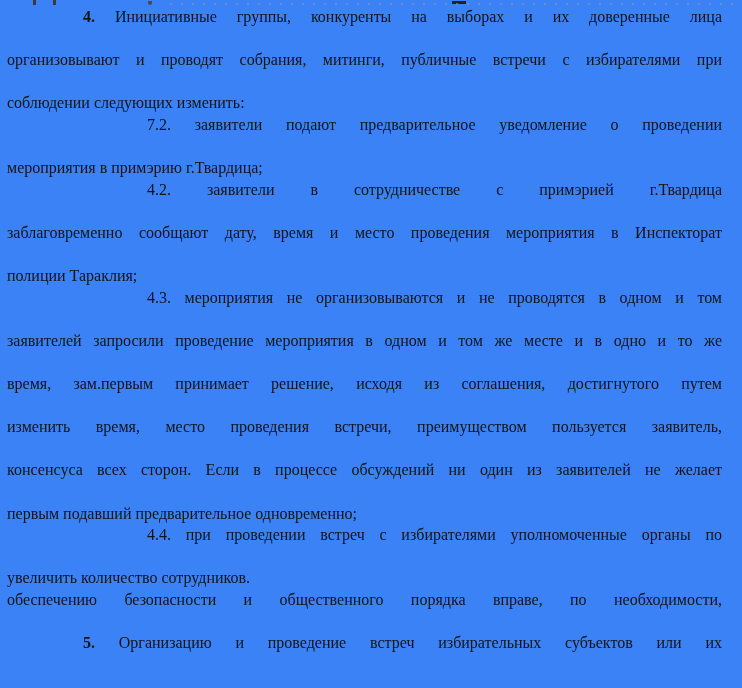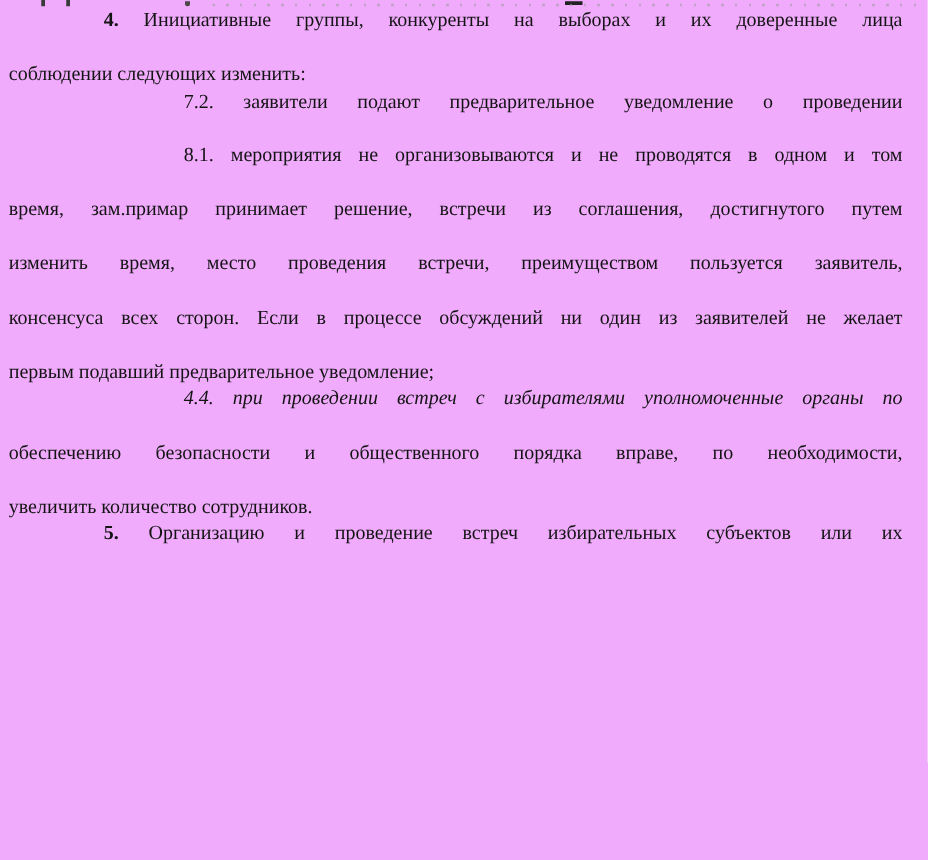--- a/index.html
+++ b/index.html
@@ -3,21 +3,21 @@
 <meta charset="utf-8">
 <style>
   html, body { margin: 0; padding: 0; }
   body { background: #ffffff; }
 
   .page {
     position: relative;
     width: 742px;
     height: 688px;
     margin: 0;
-    background: #f0abfc;
+    background: #3b82f6;
     overflow: hidden;
     box-sizing: border-box;
     padding: 6px 20px 0 7px;
     font-family: "Liberation Serif", "DejaVu Serif", serif;
     font-size: 16px;
     color: #141414;
   }
 
   
   .remnant {
@@ -68,35 +68,43 @@
     <span class="mk mk1"></span>
     <span class="mk mk2"></span>
     <span class="mk mk3"></span>
     <span class="mk mk4"></span>
     <span class="dots"></span>
   </div>
 
   <div class="doc">
       <div class="paragraph">
         <div class="line j" style="text-indent: 76px;"><b>4.</b> Инициативные группы, конкуренты на выборах и их доверенные лица</div>
+        <div class="line j">организовывают и проводят собрания, митинги, публичные встречи с избирателями при</div>
         <div class="line">соблюдении следующих изменить:</div>
       </div>
       <div class="paragraph">
         <div class="line j" style="text-indent: 140px;"><span>7.2.</span> заявители подают предварительное уведомление о проведении</div>
+        <div class="line">мероприятия в примэрию г.Твардица;</div>
       </div>
       <div class="paragraph">
-        <div class="line j" style="text-indent: 140px;"><span>8.1.</span> мероприятия не организовываются и не проводятся в одном и том</div>
-        <div class="line j">время, зам.примар принимает решение, встречи из соглашения, достигнутого путем</div>
+        <div class="line j" style="text-indent: 140px;"><span>4.2.</span> заявители в сотрудничестве с примэрией г.Твардица</div>
+        <div class="line j">заблаговременно сообщают дату, время и место проведения мероприятия в Инспекторат</div>
+        <div class="line">полиции Тараклия;</div>
+      </div>
+      <div class="paragraph">
+        <div class="line j" style="text-indent: 140px;"><span>4.3.</span> мероприятия не организовываются и не проводятся в одном и том</div>
+        <div class="line j">заявителей запросили проведение мероприятия в одном и том же месте и в одно и то же</div>
+        <div class="line j">время, зам.первым принимает решение, исходя из соглашения, достигнутого путем</div>
         <div class="line j">изменить время, место проведения встречи, преимуществом пользуется заявитель,</div>
         <div class="line j">консенсуса всех сторон. Если в процессе обсуждений ни один из заявителей не желает</div>
-        <div class="line">первым подавший предварительное уведомление;</div>
+        <div class="line">первым подавший предварительное одновременно;</div>
       </div>
       <div class="paragraph">
-        <div class="line j" style="text-indent: 140px; font-style: italic;"><span>4.4.</span> при проведении встреч с избирателями уполномоченные органы по</div>
+        <div class="line j" style="text-indent: 140px;"><span>4.4.</span> при проведении встреч с избирателями уполномоченные органы по</div>
+        <div class="line">увеличить количество сотрудников.</div>
         <div class="line j">обеспечению безопасности и общественного порядка вправе, по необходимости,</div>
-        <div class="line">увеличить количество сотрудников.</div>
       </div>
       <div class="paragraph">
         <div class="line j" style="text-indent: 76px;"><b>5.</b> Организацию и проведение встреч избирательных субъектов или их</div>
       </div>
     </div>
 
 </div>
 
 </body></html>

